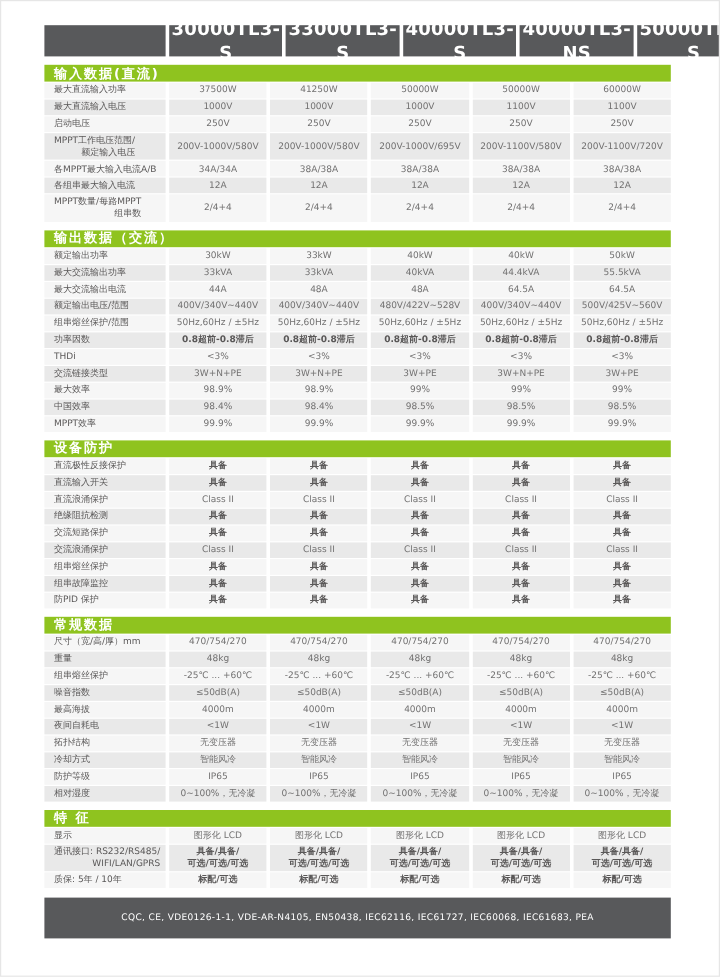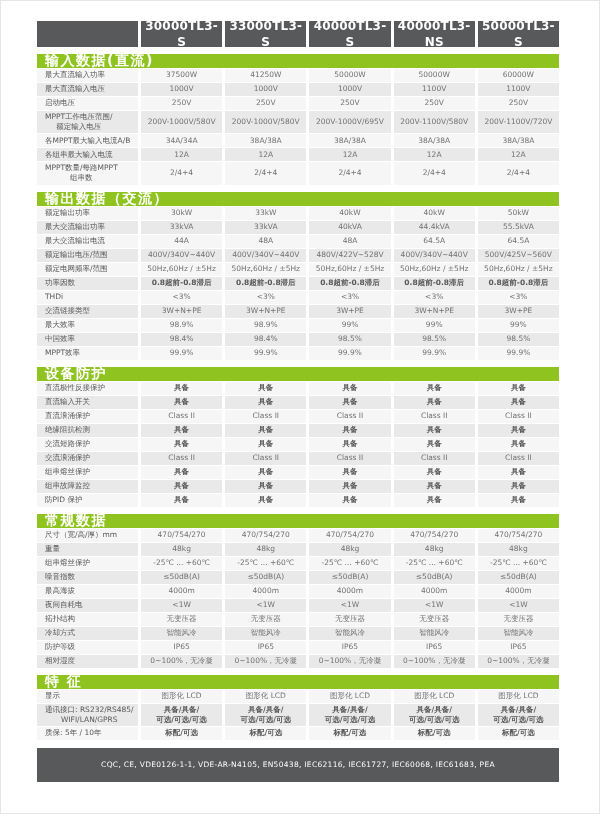--- a/index.html
+++ b/index.html
@@ -31,42 +31,42 @@
     min-height:13px;
     padding:1px 2px;
     font-size:7.5px;
     line-height:1.35;
     color:#727171;
     white-space:pre-line;
     box-sizing:border-box;
   }
   .cell.label{
     justify-content:flex-start;
-    text-align:center;
+    text-align:right;
     padding-left:8px;
     color:#595757;
   }
   .cell.bold{
     font-weight:bold;
     color:#595757;
   }
   .head-row{margin-bottom:0;}
   .head-row .cell{
     background:#58595b;
     color:#ffffff;
     font-weight:bold;
-    font-size:12px;
+    font-size:15px;
     height:26px;
     letter-spacing:0.2px;
   }
   .section-bar{
     background:#8fc31f;
     color:#ffffff;
     font-weight:bold;
-    font-size:14px;
+    font-size:11px;
     letter-spacing:1.5px;
     height:14px;
     display:flex;
     align-items:center;
     padding-left:8px;
     margin:7px 0 1px 0;
   }
   .row.light .cell{background:#f6f6f6;}
   .row.shade .cell{background:#e9e9e9;}
   .footer-bar{
@@ -180,21 +180,21 @@
       </div>
       <div class="row shade">
         <div class="cell label">额定输出电压/范围</div>
         <div class="cell">400V/340V~440V</div>
         <div class="cell">400V/340V~440V</div>
         <div class="cell">480V/422V~528V</div>
         <div class="cell">400V/340V~440V</div>
         <div class="cell">500V/425V~560V</div>
       </div>
       <div class="row light">
-        <div class="cell label">额定电网频率/范围</div>
+        <div class="cell label">组串熔丝保护/范围</div>
         <div class="cell">50Hz,60Hz / ±5Hz</div>
         <div class="cell">50Hz,60Hz / ±5Hz</div>
         <div class="cell">50Hz,60Hz / ±5Hz</div>
         <div class="cell">50Hz,60Hz / ±5Hz</div>
         <div class="cell">50Hz,60Hz / ±5Hz</div>
       </div>
       <div class="row shade">
         <div class="cell label">功率因数</div>
         <div class="cell bold">0.8超前-0.8滞后</div>
         <div class="cell bold">0.8超前-0.8滞后</div>

